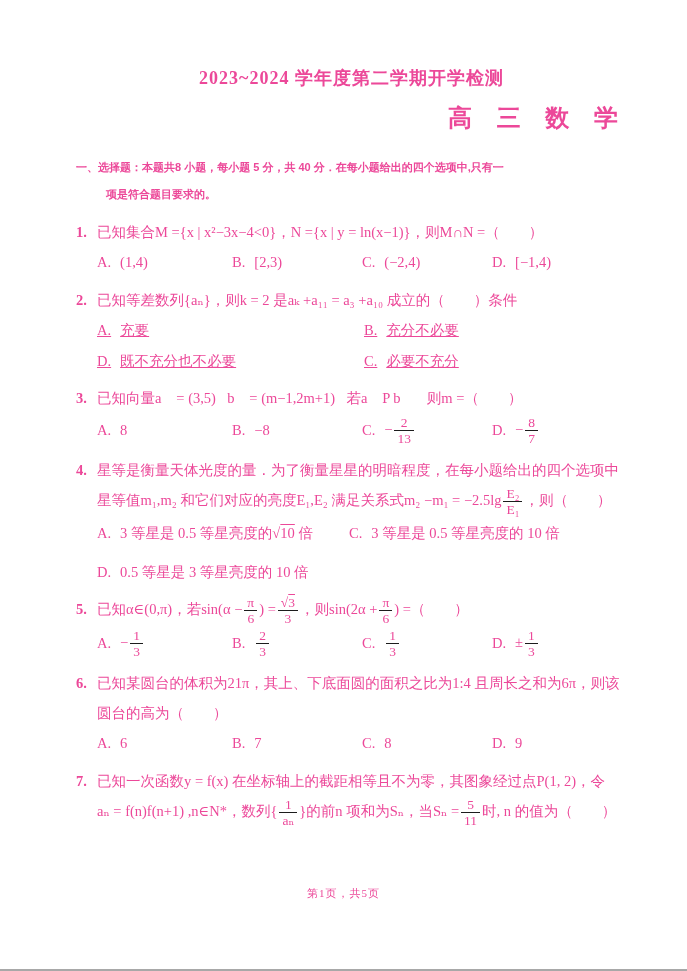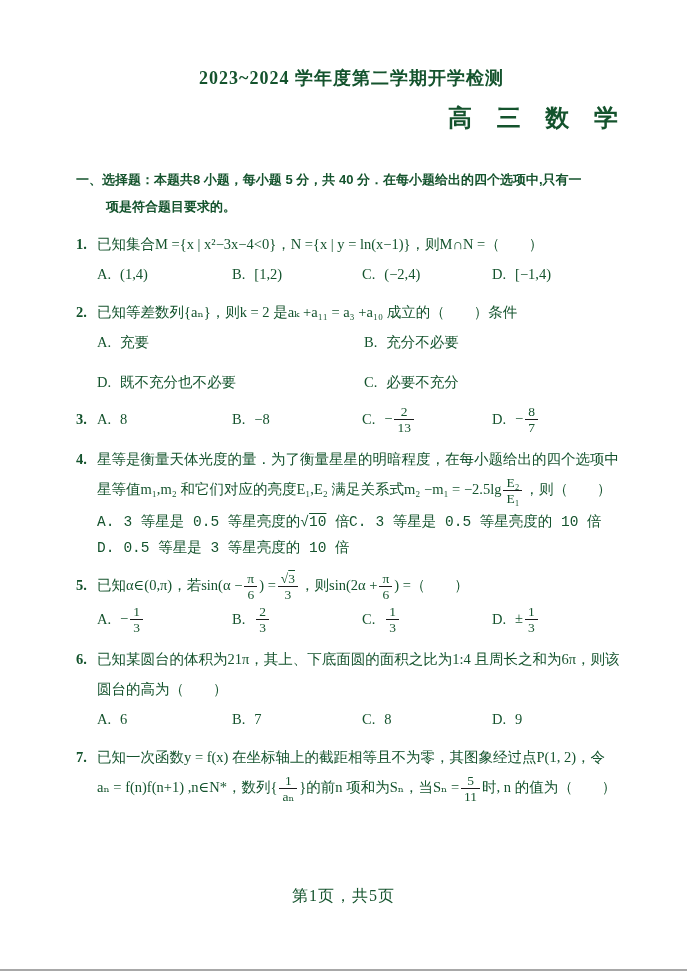--- a/index.html
+++ b/index.html
@@ -1,21 +1,21 @@
 <!DOCTYPE html>
 <html><head>
 <meta charset="utf-8">
 <style>
   html,body{margin:0;padding:0;background:#e8e8e8;}
   .page{
     position:relative;
     width:687px;height:971px;
     margin:0 auto;
     background:#ffffff;
-    color:#14532d;
+    color:#ec4899;
     font-family:"Liberation Serif","DejaVu Serif",serif;
     font-size:14.5px;
     overflow:hidden;
     box-sizing:border-box;
   }
   .content{padding:66px 60px 0 76px;}
   .title1{
     text-align:center;
     font-weight:700;
     font-size:18px;
@@ -23,64 +23,64 @@
   }
   .title2{
     text-align:right;
     font-weight:700;
     font-size:24px;
     letter-spacing:9px;
     margin-top:12px;
     font-family:"Liberation Sans","DejaVu Sans",sans-serif;
   }
   .intro{
-    margin-top:32px;
+    margin-top:20px;
     font-family:"Liberation Sans","DejaVu Sans",sans-serif;
     font-weight:700;
-    font-size:13px;
+    font-size:11px;
     line-height:27px;
   }
   .intro .iline2{padding-left:30px;}
   .q{position:relative;padding-left:21px;margin-top:9px;}
   .qnum{
     position:absolute;left:0;top:0;
     font-weight:700;
     line-height:30px;
   }
   .sline{line-height:30px;white-space:nowrap;}
   .opts{margin-top:2px;}
   .row4{display:flex;align-items:center;line-height:27px;}
   .row4 .opt{display:flex;align-items:center;}
   .row4 .c1{width:135px;}
   .row4 .c2{width:130px;}
   .row4 .c3{width:130px;}
   .row4 .c4{flex:1;}
-  .grid2{display:grid;grid-template-columns:267px 1fr;row-gap:14px;line-height:26px;}
-  .grid2b{display:grid;grid-template-columns:252px 1fr;row-gap:0;line-height:26px;font-family:Liberation Mono, monospace;}
+  .grid2{display:grid;grid-template-columns:267px 1fr;row-gap:5px;line-height:26px;text-decoration:underline;}
+  .grid2b{display:grid;grid-template-columns:252px 1fr;row-gap:13px;line-height:26px;}
   .olab{margin-right:9px;}
   .opt{white-space:nowrap;}
   
   .frac{
     display:inline-block;
     text-align:center;
     vertical-align:middle;
     line-height:1.12;
     margin:0 2px;
     font-size:13.5px;
   }
   .fn{display:block;border-bottom:1px solid #1c1c1c;padding:0 3px;}
   .fd{display:block;padding:0 3px;}
   .rad{white-space:nowrap;}
   .rbar{text-decoration:overline;}
   .footer{
     position:absolute;
     left:0;right:0;
     top:886px;
     text-align:center;
-    font-size:16px;
+    font-size:11px;
     letter-spacing:1px;
   }
   .scan-edge{
     position:absolute;
     left:0;right:0;bottom:0;
     height:2px;
     background:#a8a8a8;
   }
 </style>
 </head>
@@ -100,21 +100,21 @@
     <div class="q">
       <span class="qnum">1.</span>
       <div class="sline">已知集合M ={x | x²−3x−4&lt;0}，N ={x | y = ln(x−1)}，则M∩N =（　　）</div>
       <div class="opts row4">
         <span class="opt c1">
             <span class="olab">A.</span>
             <span>(1,4)</span>
           </span>
         <span class="opt c2">
             <span class="olab">B.</span>
-            <span>[1,2)</span>
+            <span>[2,3)</span>
           </span>
         <span class="opt c3">
             <span class="olab">C.</span>
             <span>(−2,4)</span>
           </span>
         <span class="opt c4">
             <span class="olab">D.</span>
             <span>[−1,4)</span>
           </span>
       </div>
@@ -126,20 +126,21 @@
       <div class="opts grid2">
         <span class="opt"><span class="olab">A.</span><span>充要</span></span>
         <span class="opt"><span class="olab">B.</span><span>充分不必要</span></span>
         <span class="opt"><span class="olab">D.</span><span>既不充分也不必要</span></span>
         <span class="opt"><span class="olab">C.</span><span>必要不充分</span></span>
       </div>
     </div>
 
     <div class="q">
       <span class="qnum">3.</span>
+      <div class="sline">已知向量a⃗ = (3,5)，b⃗ = (m−1,2m+1)，若a⃗ P b⃗ ，则m =（　　）</div>
       <div class="opts row4">
         <span class="opt c1">
             <span class="olab">A.</span>
             <span>8</span>
           </span>
         <span class="opt c2">
             <span class="olab">B.</span>
             <span>−8</span>
           </span>
         <span class="opt c3">

